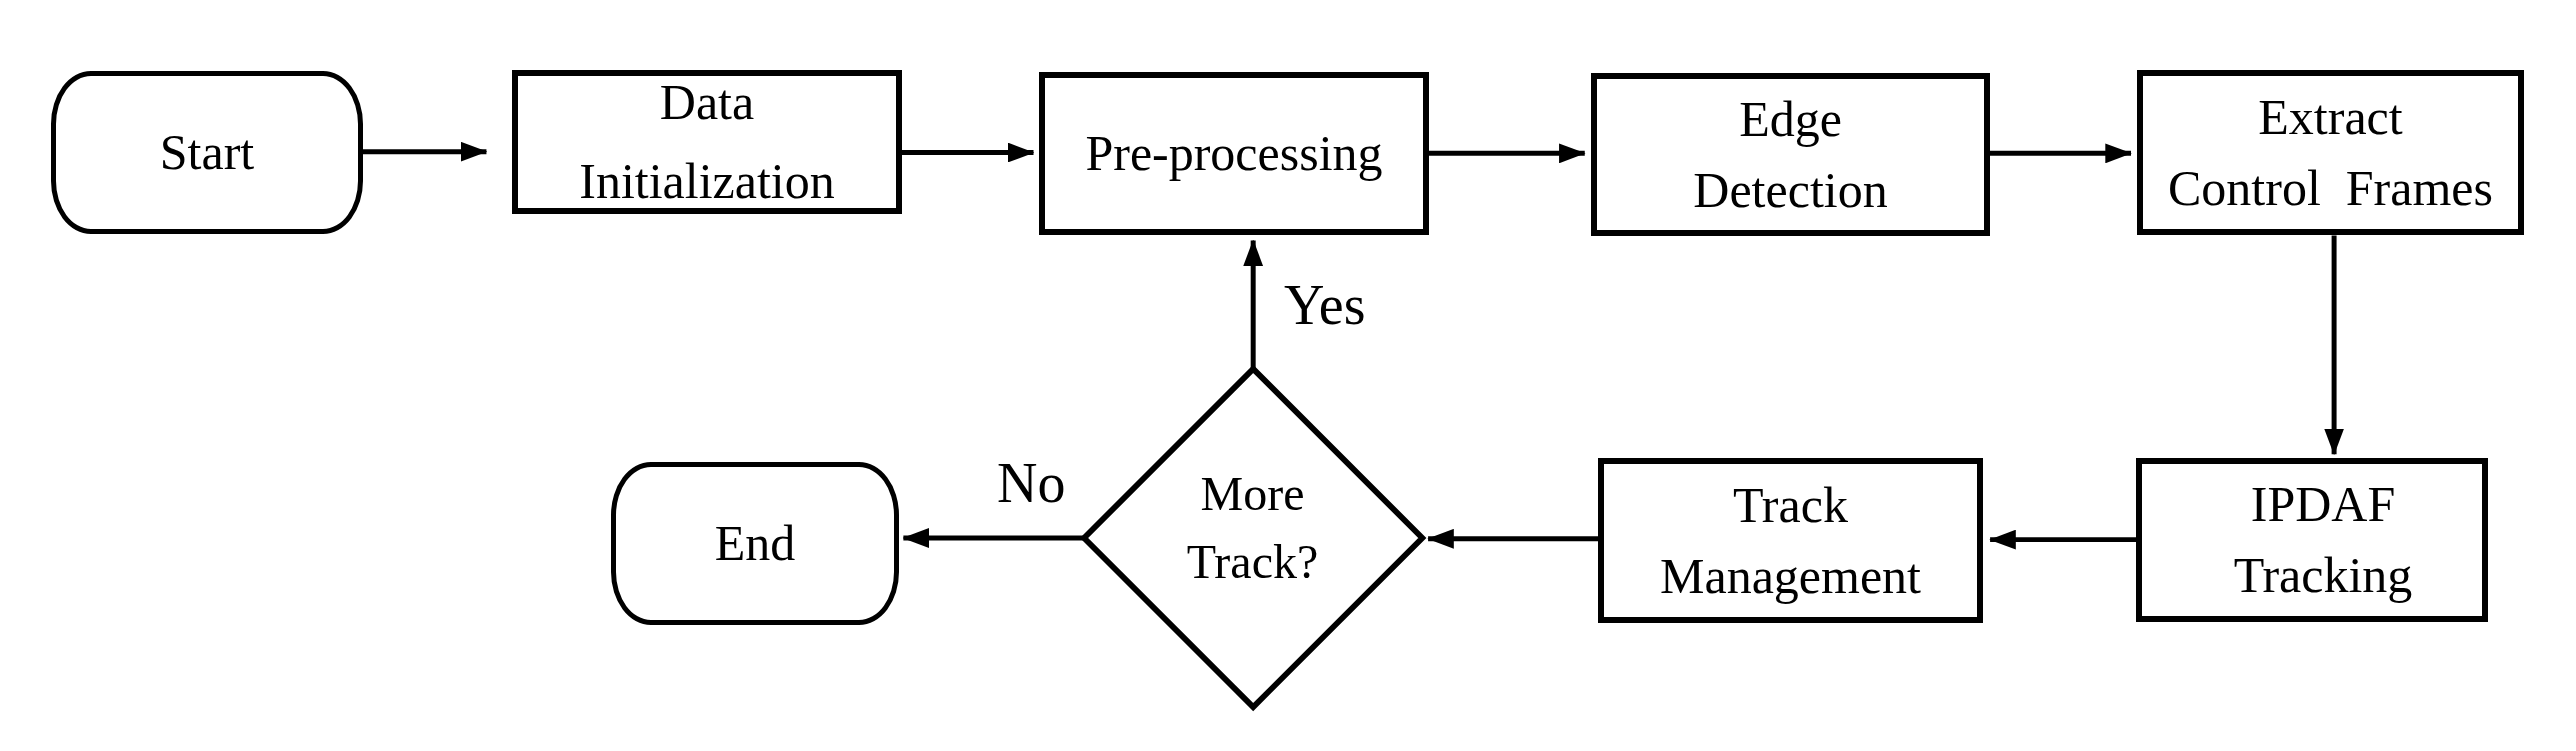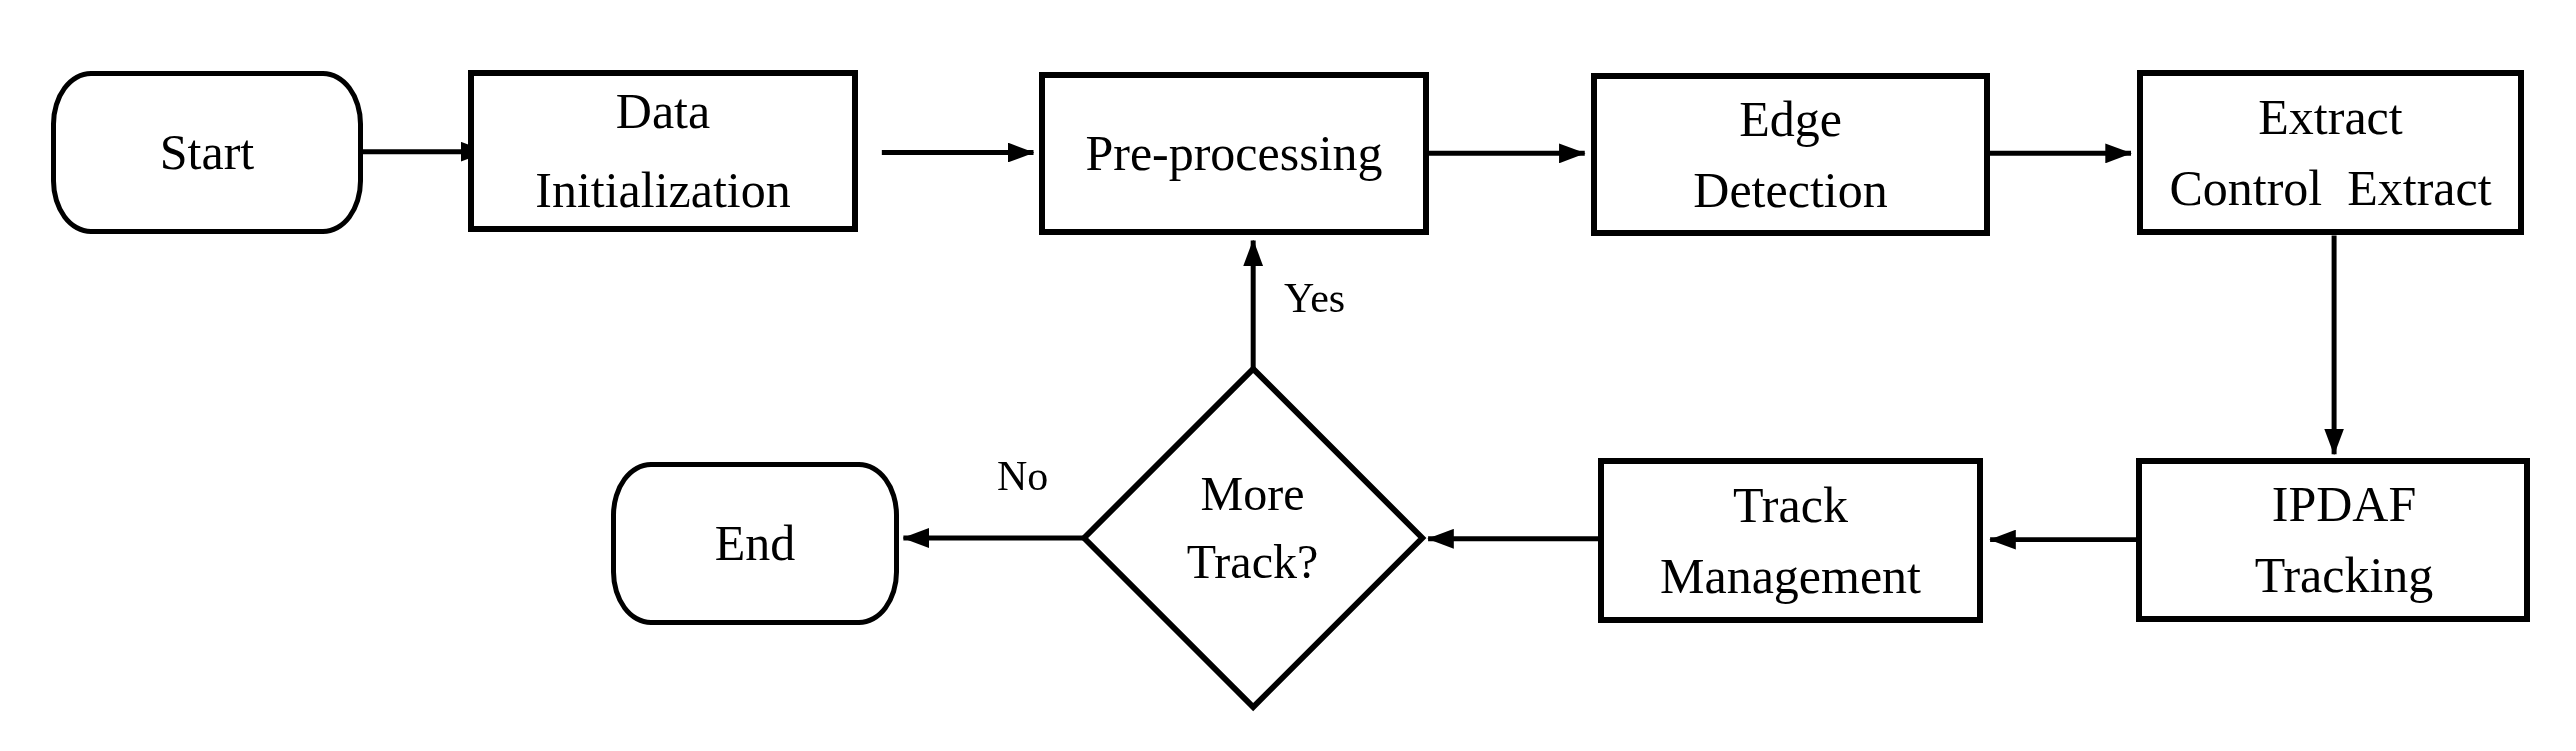--- a/index.html
+++ b/index.html
@@ -49,21 +49,21 @@
     text-align: right;
     font-size: 48px;
     line-height: 68px;
   }
   .line {
     white-space: pre;
     display: block;
   }
   .edge-label {
     position: absolute;
-    font-size: 42px;
+    font-size: 56px;
     line-height: 1;
     white-space: pre;
   }
 </style>
 </head>
 <body>
 
 <div class="canvas">
 
   <svg class="connector-layer" viewBox="0 0 3106 906" xmlns="http://www.w3.org/2000/svg">
@@ -83,40 +83,40 @@
     <line x1="1306" y1="649" x2="1089" y2="649" stroke="#000000" stroke-width="6" marker-end="url(#ah)"></line>
     <line x1="1511" y1="446" x2="1511" y2="290" stroke="#000000" stroke-width="6" marker-end="url(#ah)"></line>
 
     <polygon points="1511,445 1715,649 1511,853 1307,649" fill="#ffffff" stroke="#000000" stroke-width="7"></polygon>
   </svg>
 
   <div class="node terminator" style="left:51px; top:71px; width:312px; height:163px;">
     <span class="line">Start</span>
   </div>
 
-  <div class="node" style="left:468px; top:70px; width:390px; height:162px;gap:8px;">
+  <div class="node" style="left:512px; top:70px; width:390px; height:144px;gap:8px;">
     <span class="line">Data</span>
     <span class="line">Initialization</span>
   </div>
 
   <div class="node" style="left:1039px; top:72px; width:390px; height:163px;">
     <span class="line">Pre-processing</span>
   </div>
 
   <div class="node" style="left:1591px; top:73px; width:399px; height:163px;">
     <span class="line">Edge</span>
     <span class="line">Detection</span>
   </div>
 
   <div class="node" style="left:2137px; top:70px; width:387px; height:165px;">
     <span class="line">Extract</span>
-    <span class="line">Control  Extract</span>
+    <span class="line">Control  Frames</span>
   </div>
 
-  <div class="node" style="left:2136px; top:458px; width:394px; height:164px;padding-left:22px;">
+  <div class="node" style="left:2136px; top:458px; width:352px; height:164px;padding-left:22px;">
     <span class="line">IPDAF</span>
     <span class="line">Tracking</span>
   </div>
 
   <div class="node" style="left:1598px; top:458px; width:385px; height:165px;">
     <span class="line">Track</span>
     <span class="line">Management</span>
   </div>
 
   <div class="node terminator" style="left:611px; top:462px; width:288px; height:163px;text-align:right;">

